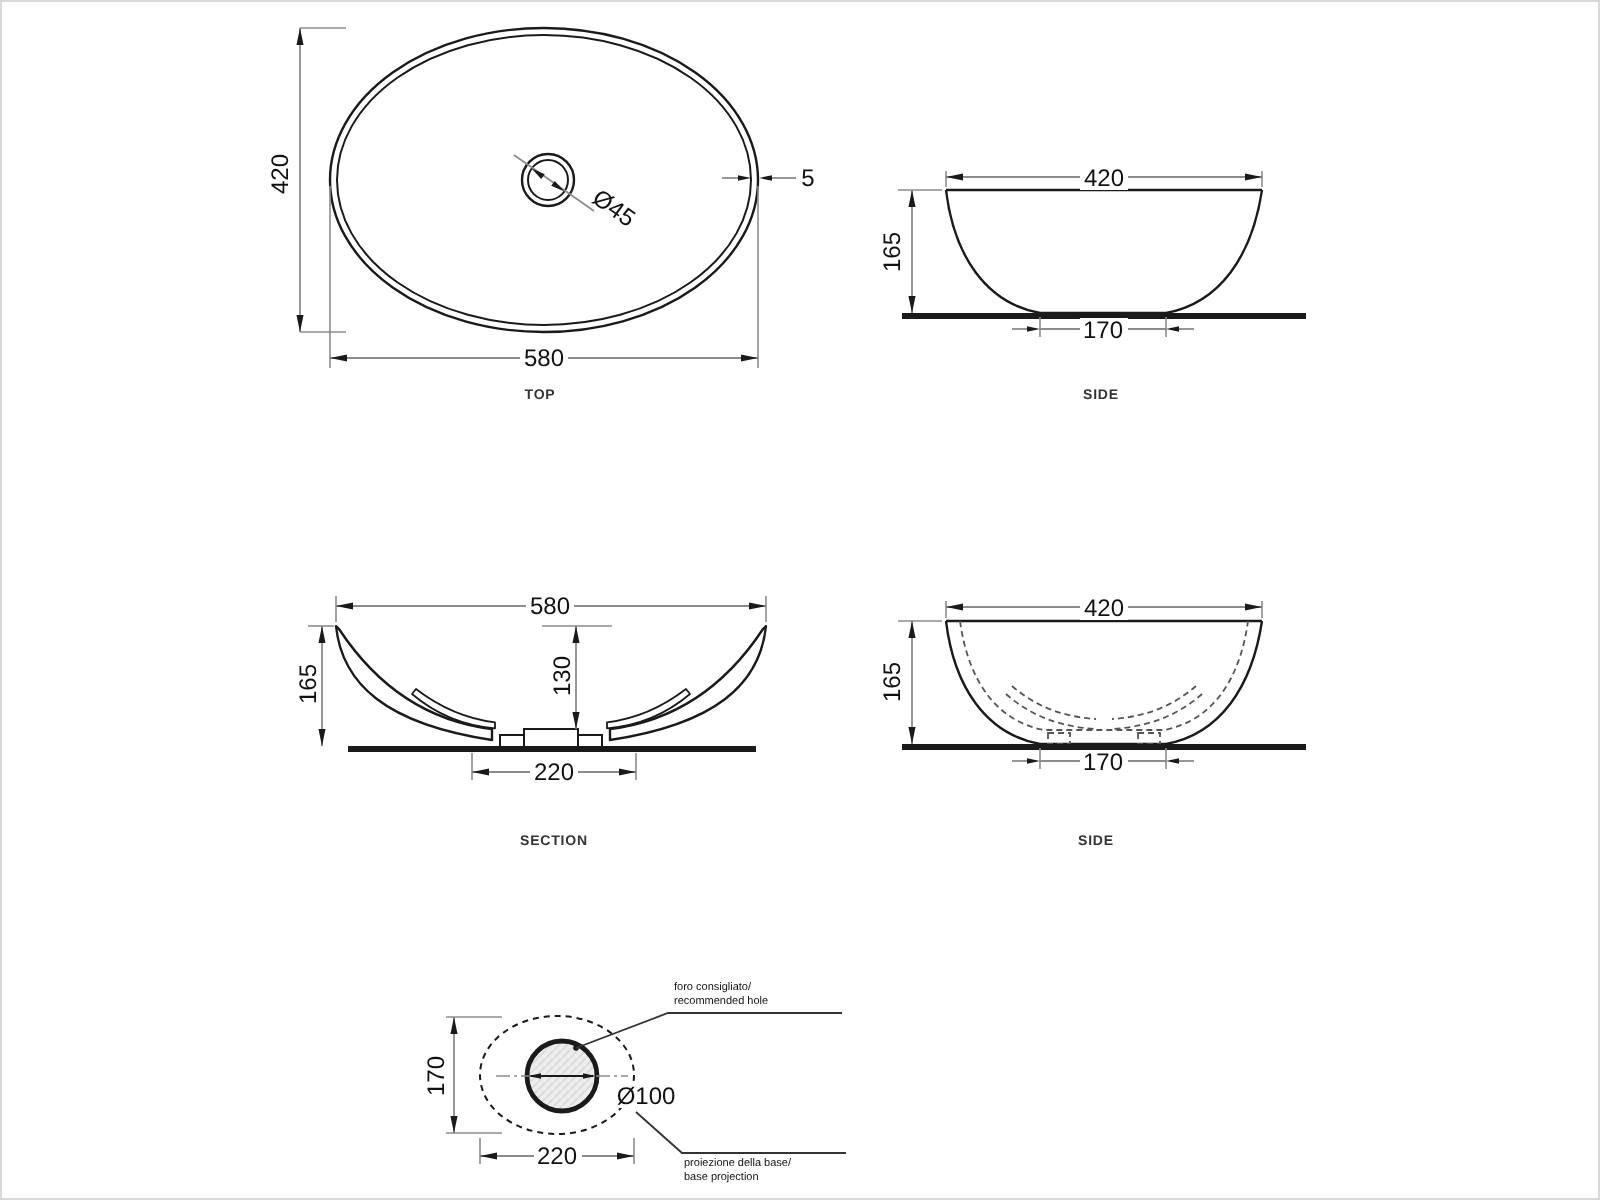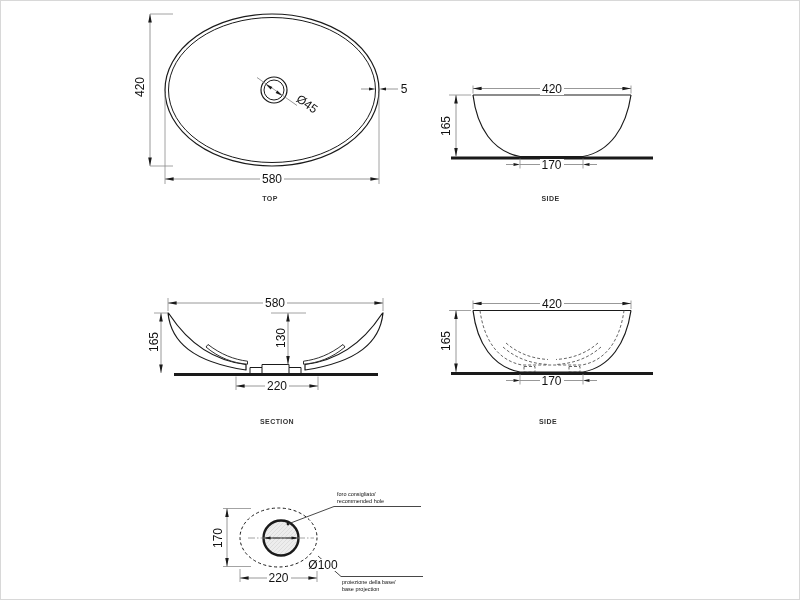--- a/index.html
+++ b/index.html
@@ -195,21 +195,21 @@
 <div class="dim rot" style="left:153px;top:341px">165</div>
 <div class="dim rot" style="left:280px;top:337px">130</div>
 <div class="dim" style="left:276px;top:385px">220</div>
 <div class="vlabel" style="left:276px;top:420px">SECTION</div>
 
 <div class="dim" style="left:551px;top:302.5px">420</div>
 <div class="dim rot" style="left:445px;top:340px">165</div>
 <div class="dim" style="left:550.5px;top:379.5px">170</div>
 <div class="vlabel" style="left:547px;top:420px">SIDE</div>
 
-<div class="dim" style="left:322px;top:564px">Ø100</div>
+<div class="dim" style="left:322px;top:547px">Ø100</div>
 <div class="dim rot" style="left:217px;top:536.5px">170</div>
 <div class="dim" style="left:277.5px;top:577px">220</div>
 <div class="note" style="left:336px;top:490px">
   <div>foro consigliato/</div>
   <div>recommended hole</div>
 </div>
 <div class="note" style="left:341px;top:577.5px">
   <div>proiezione della base/</div>
   <div>base projection</div>
 </div>

